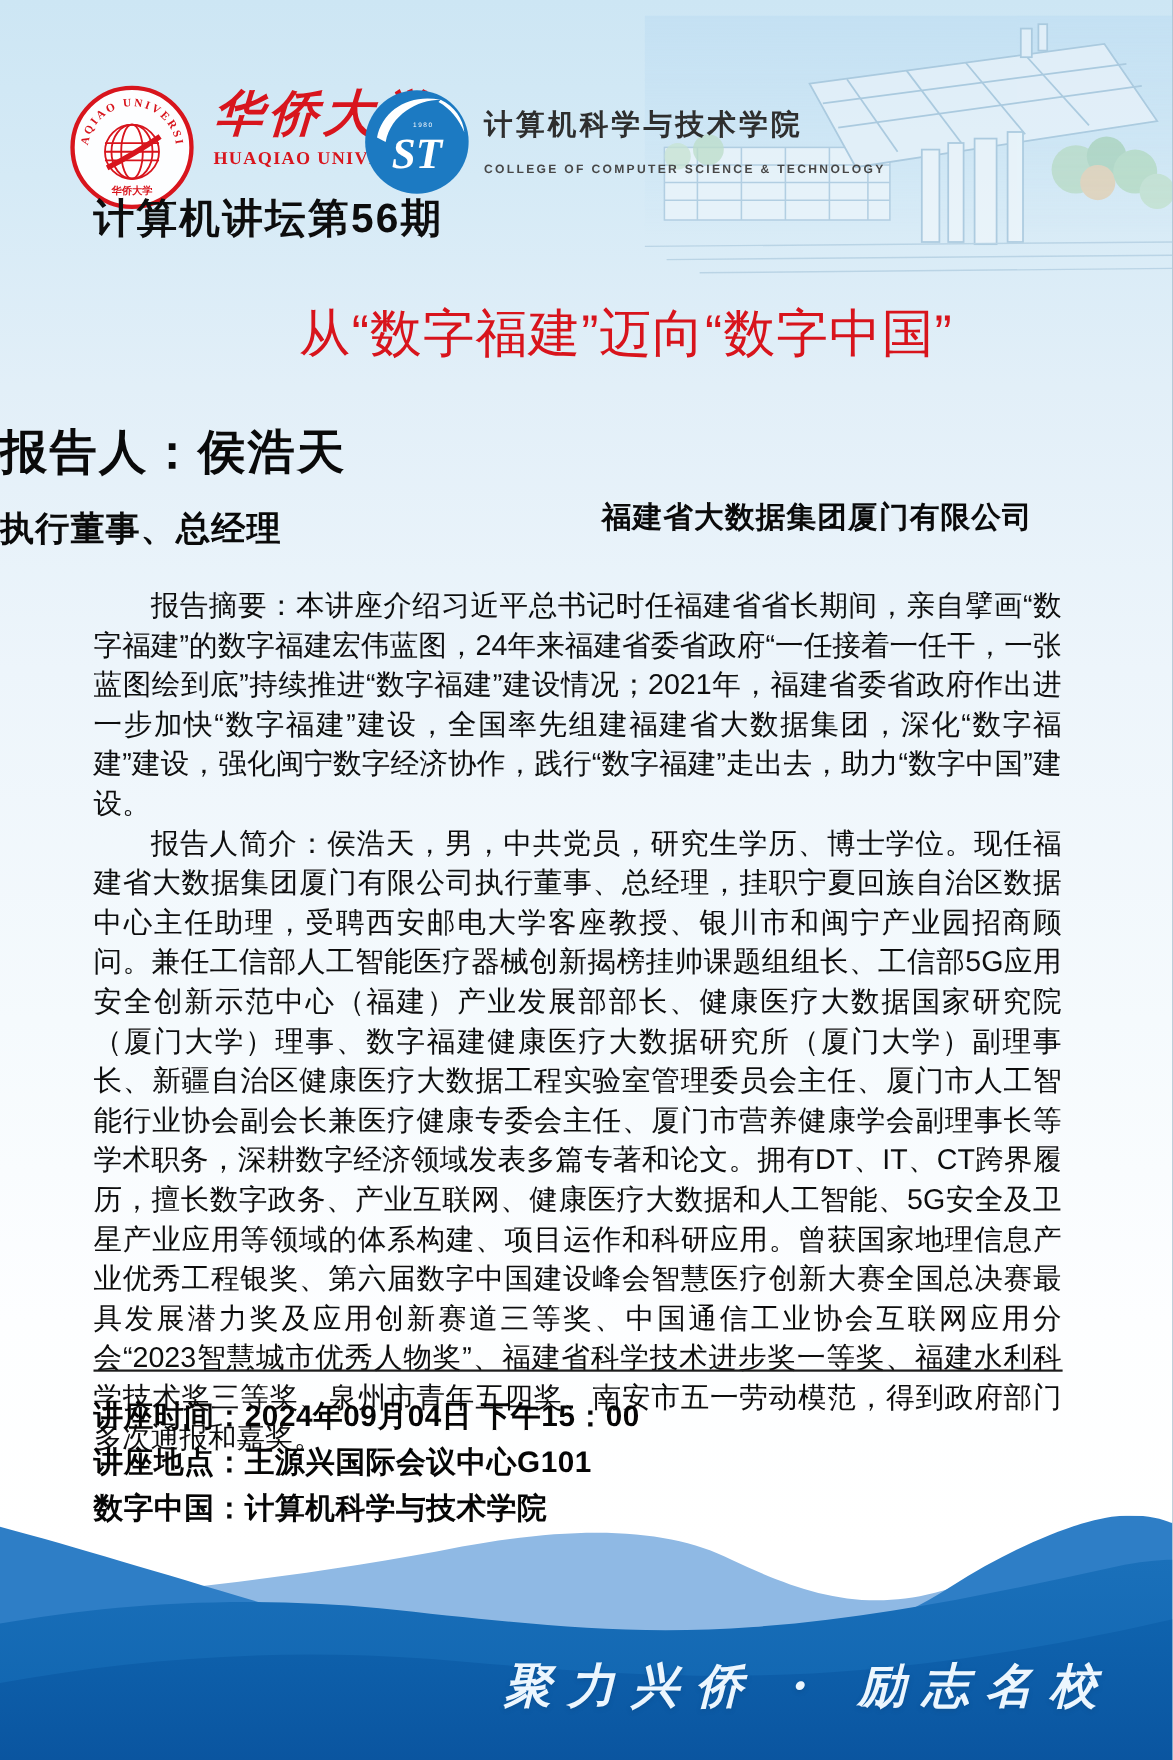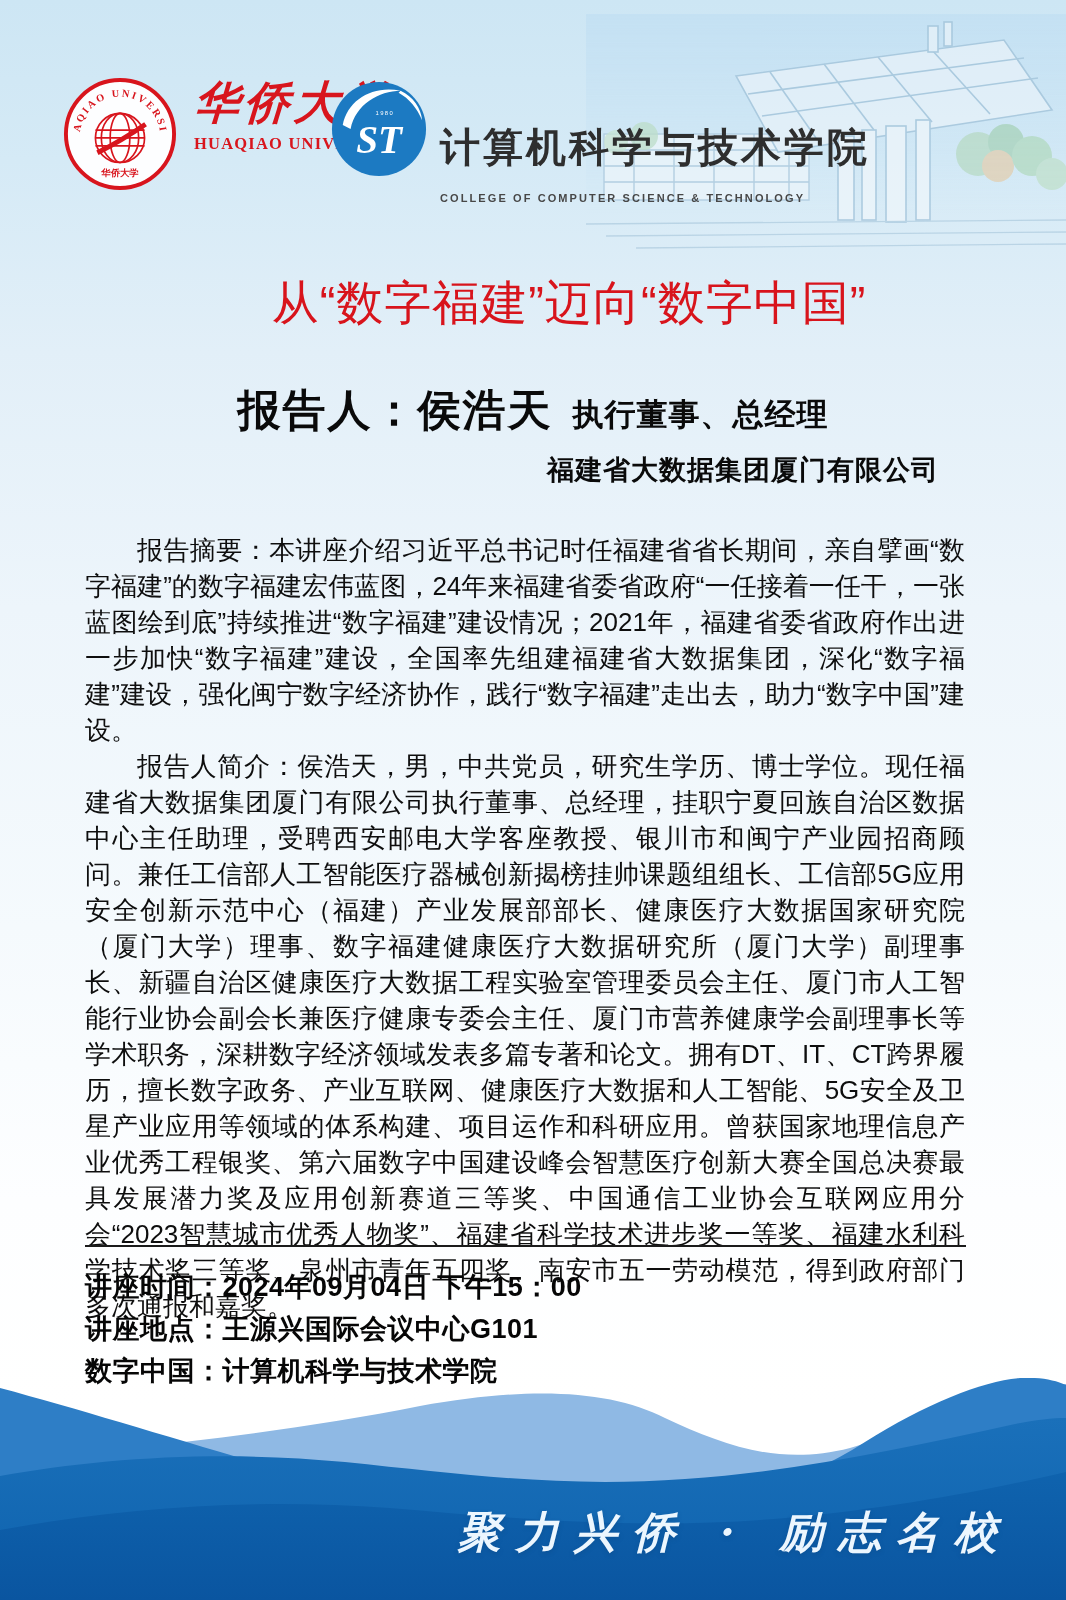--- a/index.html
+++ b/index.html
@@ -11,28 +11,28 @@
   
   .campus-sketch{position:absolute;top:14px;right:0;width:480px;height:244px;opacity:.62;}
   .seal{position:absolute;left:62px;top:76px;width:116px;height:116px;}
   .univ-block{position:absolute;left:194px;top:80px;width:230px;}
   .univ-cn{font-family:"DejaVu Serif","Liberation Serif",serif;font-weight:900;font-style:italic;
     color:#d8151d;font-size:45px;letter-spacing:5px;line-height:1;transform:skewX(-3deg);}
   .univ-en{font-family:"Liberation Serif",serif;font-weight:700;color:#d8151d;font-size:16.5px;
     letter-spacing:1.2px;margin-top:9px;white-space:nowrap;}
   .college-logo{position:absolute;left:330px;top:80px;width:98px;height:98px;}
   .college-block{position:absolute;left:440px;top:96px;}
-  .college-cn{color:#2e2e2e;font-weight:700;font-size:40px;letter-spacing:3px;white-space:nowrap;margin-top:24px;}
+  .college-cn{color:#2e2e2e;font-weight:700;font-size:26px;letter-spacing:3px;white-space:nowrap;}
   .college-en{color:#474747;font-size:11px;font-weight:700;letter-spacing:2.1px;margin-top:17px;white-space:nowrap;}
   .series-title{position:absolute;left:85px;top:174px;font-size:37px;font-weight:700;color:#0d0d0d;letter-spacing:2px;}
   
   .main-title{position:absolute;left:0;top:272px;width:100%;text-align:center;
     color:#d8141c;font-size:47px;font-weight:400;letter-spacing:1px;white-space:nowrap;padding-left:36px;}
   .speaker-row{position:absolute;left:0;top:382px;width:100%;display:flex;justify-content:center;
-    align-items:baseline;gap:20px;white-space:nowrap;}
+    align-items:baseline;gap:20px;white-space:nowrap;flex-direction:column;}
   .speaker-main{font-size:43px;font-weight:900;color:#0a0a0a;letter-spacing:2px;}
   .speaker-title{font-size:31px;font-weight:900;color:#0a0a0a;letter-spacing:1px;}
   .speaker-org{position:absolute;left:85px;top:452px;width:880px;text-align:right;padding-right:26px;
     box-sizing:border-box;font-size:27px;font-weight:800;color:#0a0a0a;letter-spacing:1px;}
   
   .body-text{position:absolute;left:85px;top:532px;width:880px;color:#0e0e0e;
     font-size:26px;line-height:36px;text-align:justify;}
   .body-text p{margin:0;text-indent:2em;}
   .divider{position:absolute;left:85px;top:1245px;width:881px;height:2px;background:#1b1b1b;}
   .details{position:absolute;left:85px;top:1266px;font-size:27px;font-weight:700;color:#060606;line-height:42px;letter-spacing:.5px;}
@@ -135,20 +135,21 @@
     <path d="M72,11 C85,17 93,29 94,41 C89,29 81,19 70,13 Z" fill="#ffffff"></path>
     <text x="56" y="36" text-anchor="middle" font-size="6" letter-spacing="1.5" fill="#ffffff">1980</text>
     <text x="50" y="74" text-anchor="middle" font-size="40" font-style="italic" font-weight="bold" fill="#ffffff" font-family="Liberation Serif,serif">ST</text>
   </svg>
 
   <div class="college-block">
     <div class="college-cn">计算机科学与技术学院</div>
     <div class="college-en">COLLEGE OF COMPUTER SCIENCE &amp; TECHNOLOGY</div>
   </div>
 
+  <div class="series-title">计算机讲坛第56期</div>
 
   <div class="main-title">从“数字福建”迈向“数字中国”</div>
 
   <div class="speaker-row">
     <span class="speaker-main">报告人：侯浩天</span>
     <span class="speaker-title">执行董事、总经理</span>
   </div>
   <div class="speaker-org">福建省大数据集团厦门有限公司</div>
 
   <div class="body-text">

